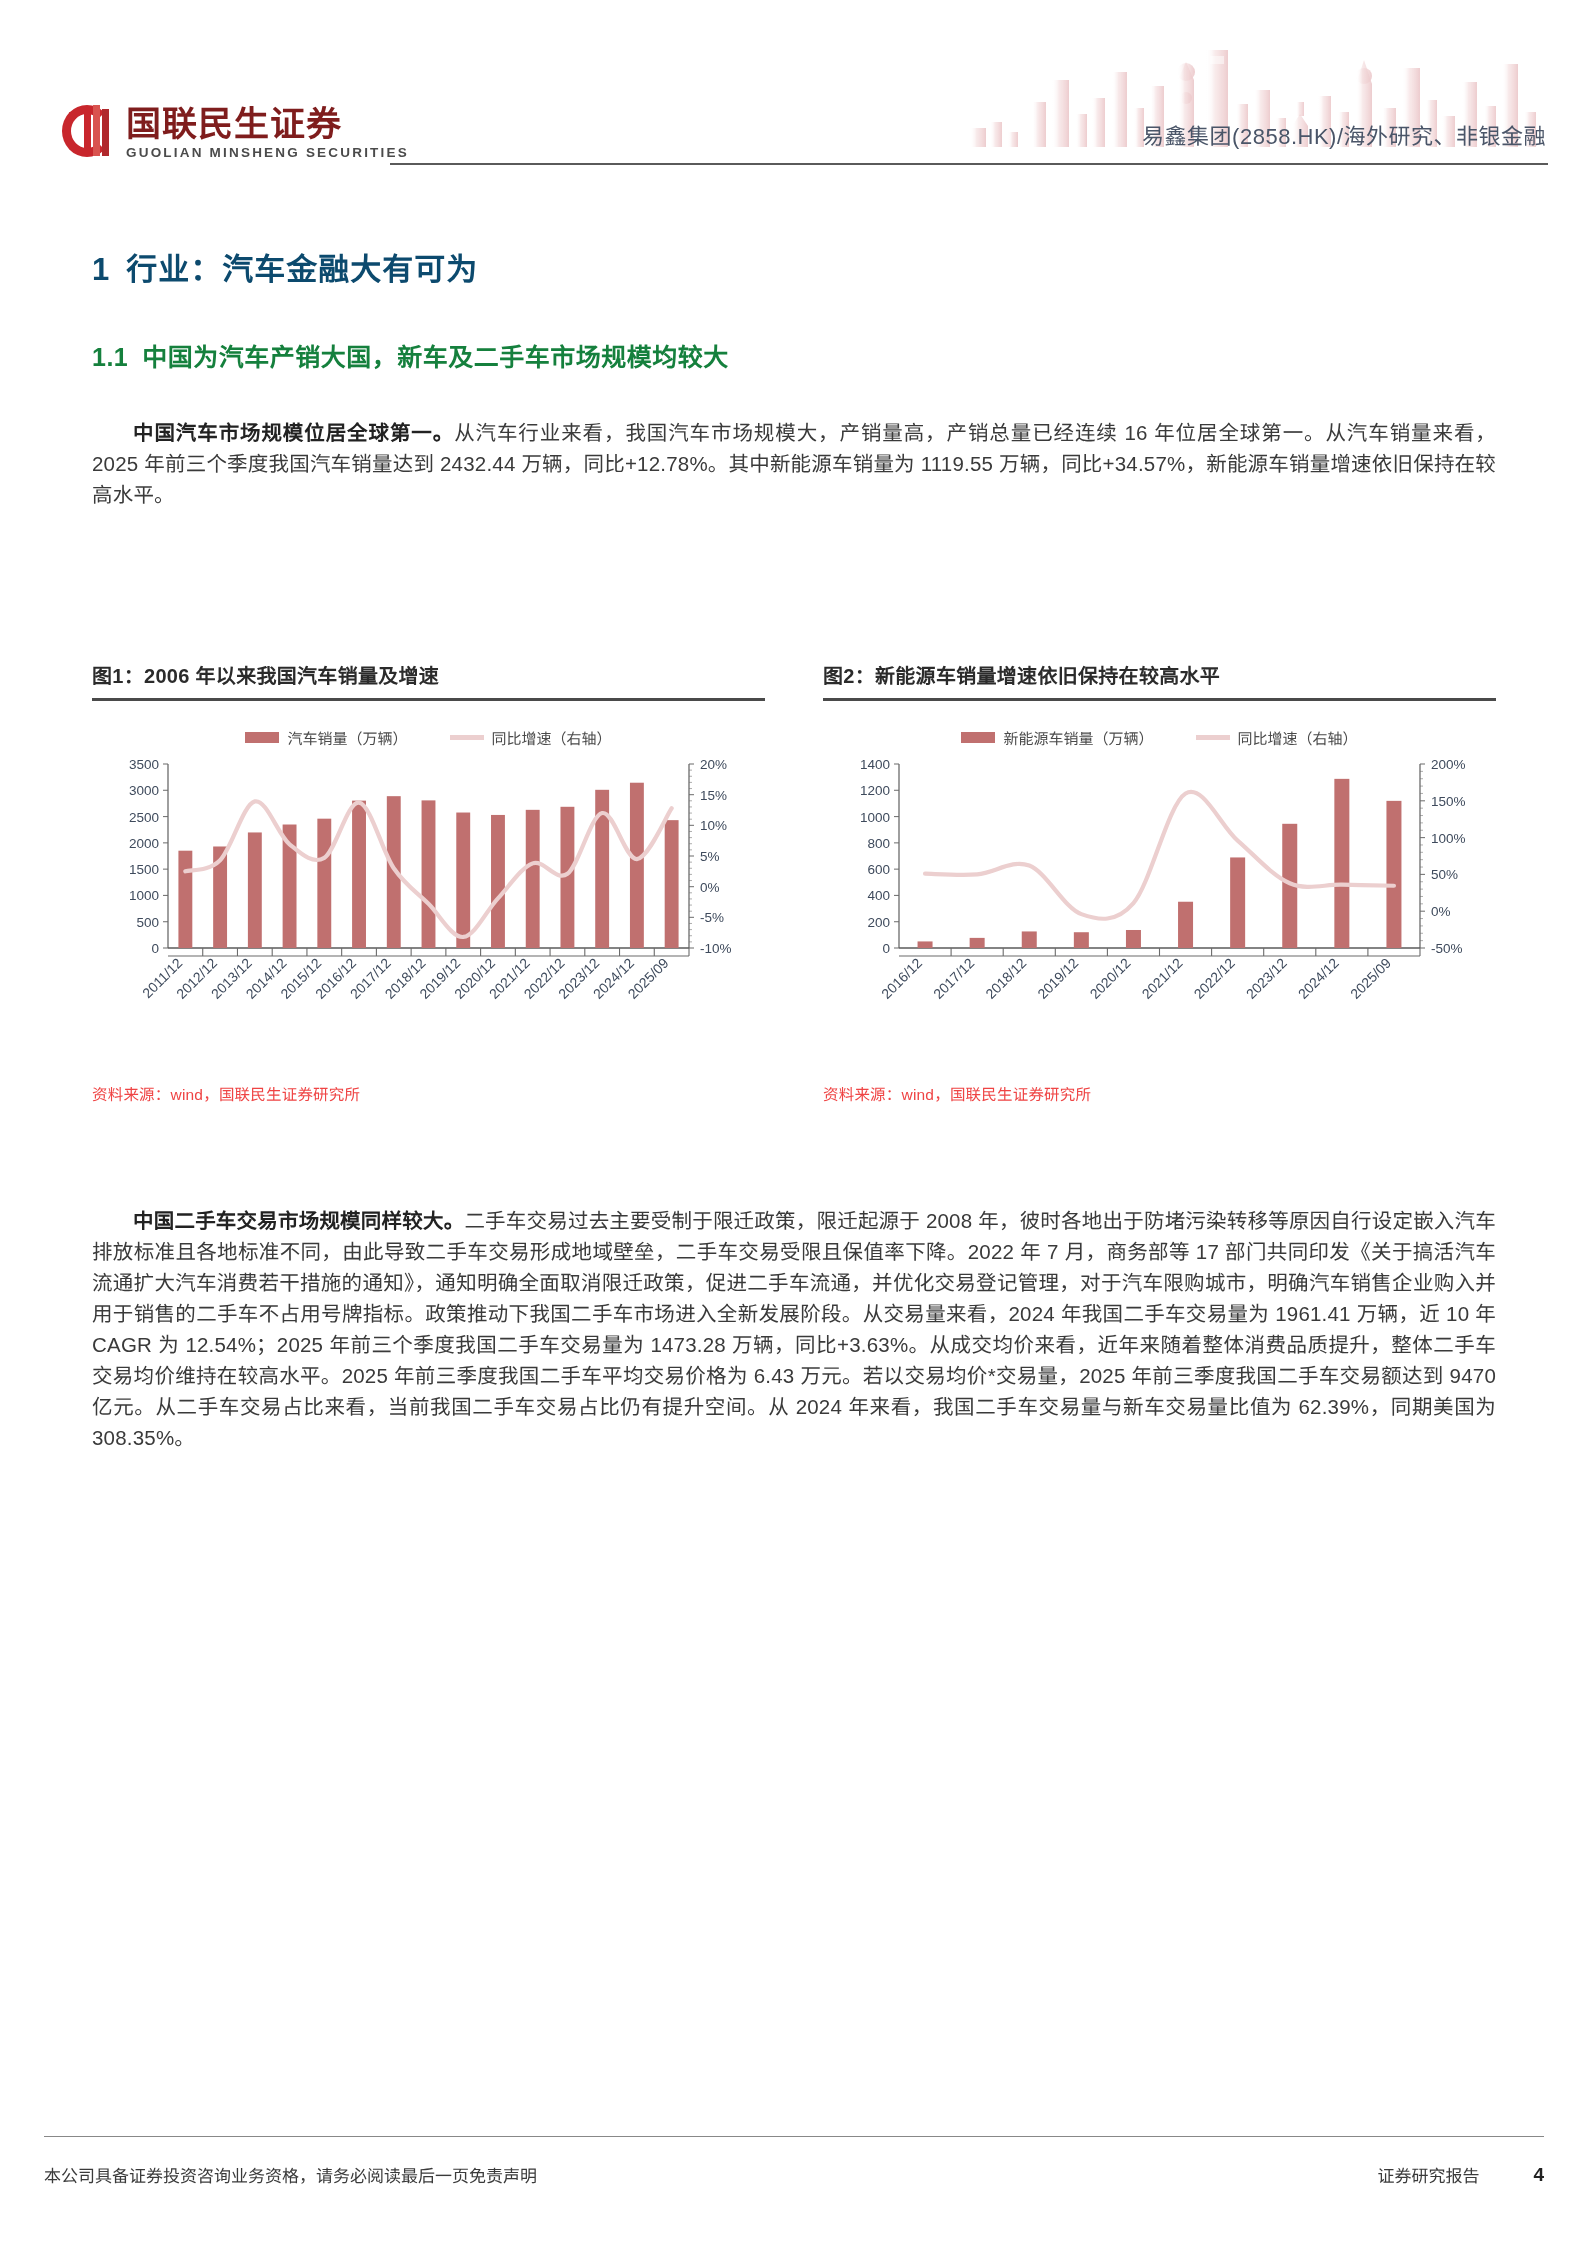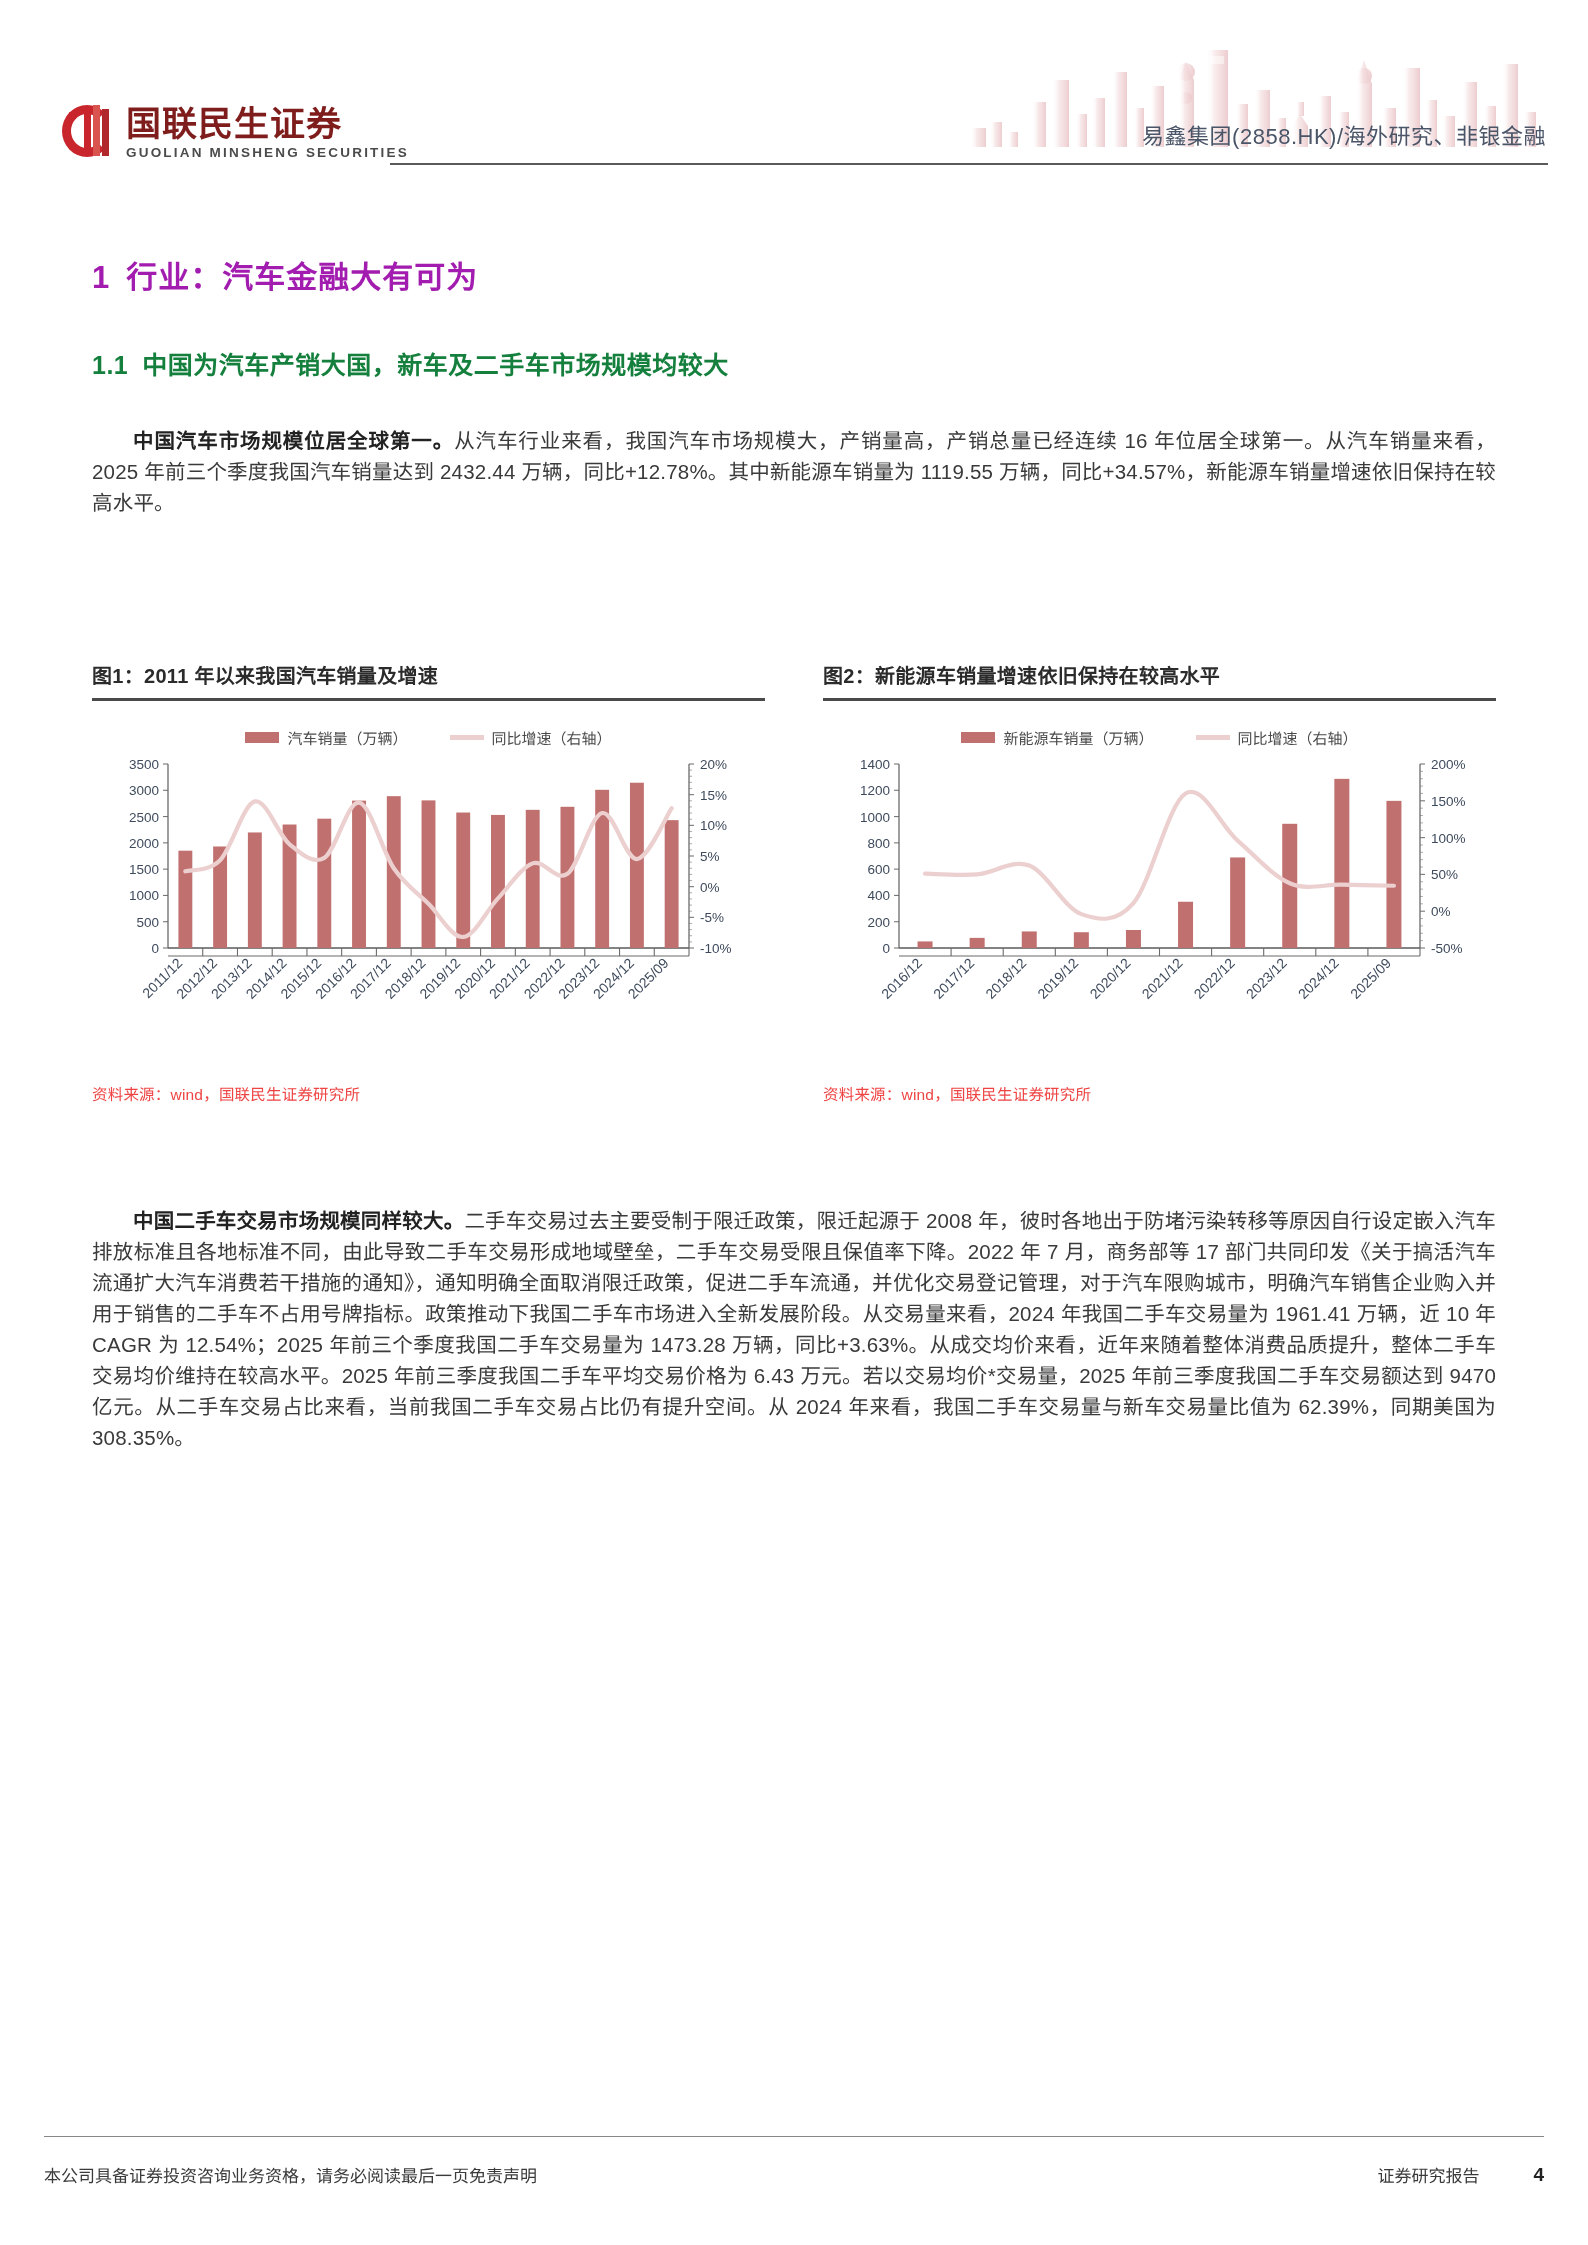--- a/index.html
+++ b/index.html
@@ -107,22 +107,22 @@
   
   .content {
     position: absolute;
     left: 92px;
     top: 240px;
     width: 1404px;
   }
   h1.sec-title {
     font-size: 31px;
     font-weight: 700;
-    color: #a21caf;
-    margin: 12px 0 48px 0;
+    color: #0c4a6e;
+    margin: 4px 0 48px 0;
     letter-spacing: 1px;
   }
   h1.sec-title .num { margin-right: 16px; }
   h2.sub-title {
     font-size: 25px;
     font-weight: 700;
     color: #15803d;
     margin: 0 0 44px 0;
     letter-spacing: 0.5px;
   }
@@ -295,21 +295,21 @@
     </h1>
     <h2 class="sub-title">
       <span class="num">1.1</span><span>中国为汽车产销大国，新车及二手车市场规模均较大</span>
     </h2>
     <p class="para"><b>中国汽车市场规模位居全球第一。</b><span>从汽车行业来看，我国汽车市场规模大，产销量高，产销总量已经连续 16 年位居全球第一。从汽车销量来看，2025 年前三个季度我国汽车销量达到 2432.44 万辆，同比+12.78%。其中新能源车销量为 1119.55 万辆，同比+34.57%，新能源车销量增速依旧保持在较高水平。</span></p>
   </div>
 
   <div class="charts-row">
 
     <div class="chart-box">
-      <div class="chart-head">图1：2011 年以来我国汽车销量及增速</div>
+      <div class="chart-head">图1：2006 年以来我国汽车销量及增速</div>
       <div class="chart-rule"></div>
 
       <div class="legend">
         <span class="legend-item">
           <i class="legend-swatch-bar"></i>
           <span>汽车销量（万辆）</span>
         </span>
         <span class="legend-item">
           <i class="legend-swatch-line"></i>
           <span>同比增速（右轴）</span>

